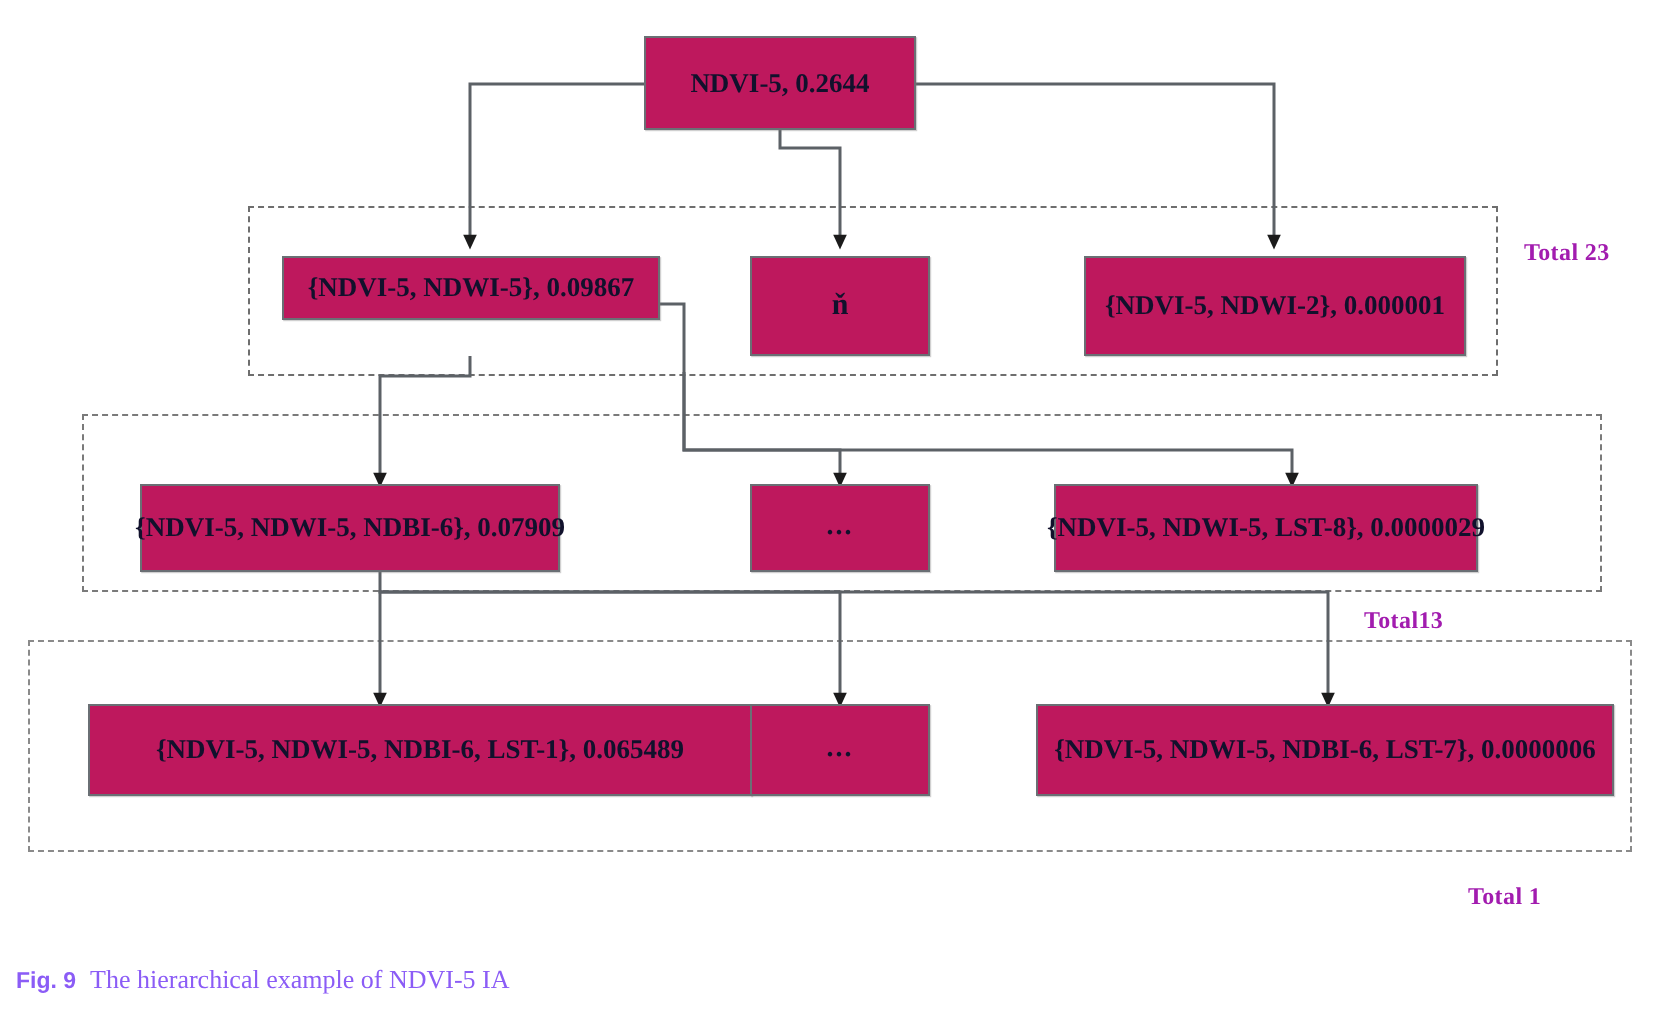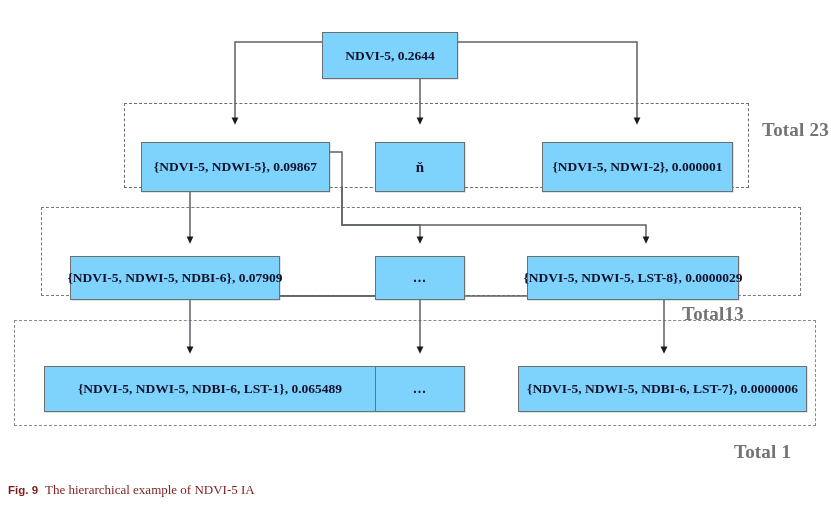--- a/index.html
+++ b/index.html
@@ -31,44 +31,43 @@
   .group-region.dashdot {
     border: 1.5px dashed #7a7a7a;
   }
   .group-region.dotted {
     border: 1.5px dashed #8a8a8a;
   }
 
   .group-label {
     position: absolute;
     font-family: "Liberation Serif", "DejaVu Serif", serif;
-    font-size: 19px;
+    font-size: 12px;
     font-weight: 700;
-    color: #737373;
+    color: #a21caf;
     white-space: nowrap;
     letter-spacing: 0.2px;
   }
 
   
   .node {
     position: absolute;
     box-sizing: border-box;
     border: 1.2px solid #6a6f74;
-    background: #7dd3fc;
+    background: #be185d;
     display: flex;
     align-items: center;
     justify-content: center;
     text-align: center;
     font-family: "Liberation Serif", "DejaVu Serif", serif;
     font-size: 13.5px;
     font-weight: 700;
     color: #11112c;
     white-space: nowrap;
     box-shadow: 0.6px 0.6px 0 rgba(120,120,120,0.35);
-    margin-top: 14px;
   }
   .node.ellipsis-node {
     font-size: 14px;
     letter-spacing: 1px;
   }
   .node.glyph-node {
     font-size: 15px;
     font-weight: 700;
   }
 
@@ -82,21 +81,21 @@
     pointer-events: none;
   }
 
   
   .caption {
     position: absolute;
     left: 8px;
     top: 482px;
     font-family: "Liberation Serif", "DejaVu Serif", serif;
     font-size: 12.5px;
-    color: #7f1d1d;
+    color: #8b5cf6;
     white-space: nowrap;
   }
   .caption .cap-label {
     font-family: "Liberation Sans", "DejaVu Sans", sans-serif;
     font-weight: 700;
     font-size: 11.5px;
     margin-right: 7px;
   }
   .caption .cap-text {
     font-size: 13px;
@@ -141,21 +140,21 @@
 
       <path d="M190,285 L190,350" marker-end="url(#arrowhead)"></path>
 
       <path d="M190,295 L190,296 L420,296 L420,350" marker-end="url(#arrowhead)"></path>
       <path d="M190,296 L664,296 L664,350" marker-end="url(#arrowhead)"></path>
     </g>
   </svg>
 
   <div class="node" style="left:322px; top:18px; width:136px; height:47px;">NDVI-5, 0.2644</div>
 
-  <div class="node" style="left:141px; top:128px; width:189px; height:50px;">{NDVI-5, NDWI-5}, 0.09867</div>
+  <div class="node" style="left:141px; top:128px; width:189px; height:32px;">{NDVI-5, NDWI-5}, 0.09867</div>
 
   <div class="node glyph-node" style="left:375px; top:128px; width:90px; height:50px;">ň</div>
 
   <div class="node" style="left:542px; top:128px; width:191px; height:50px;font-family:Liberation Serif, serif;">{NDVI-5, NDWI-2}, 0.000001</div>
 
   <div class="node" style="left:70px; top:242px; width:210px; height:44px;">{NDVI-5, NDWI-5, NDBI-6}, 0.07909</div>
 
   <div class="node ellipsis-node" style="left:375px; top:242px; width:90px; height:44px;">...</div>
 
   <div class="node" style="left:527px; top:242px; width:212px; height:44px;">{NDVI-5, NDWI-5, LST-8}, 0.0000029</div>

